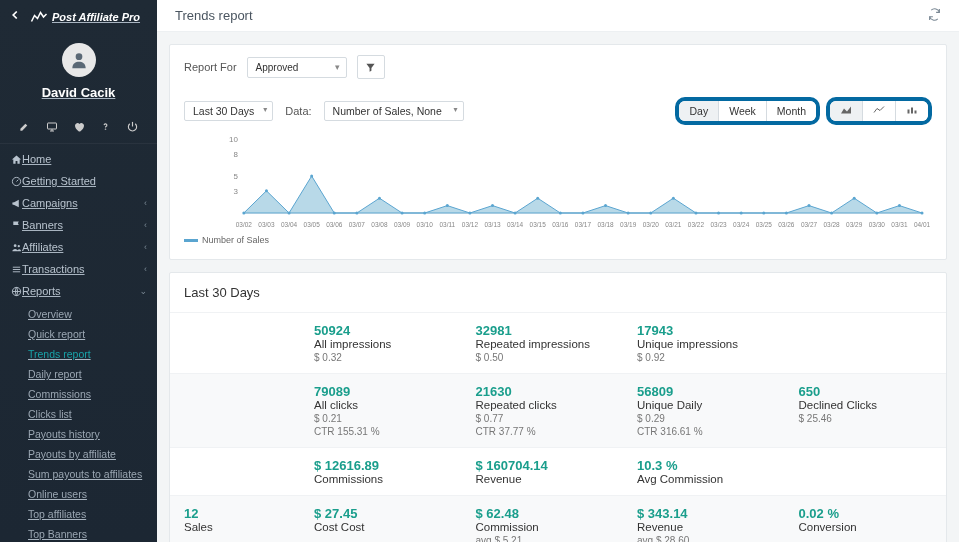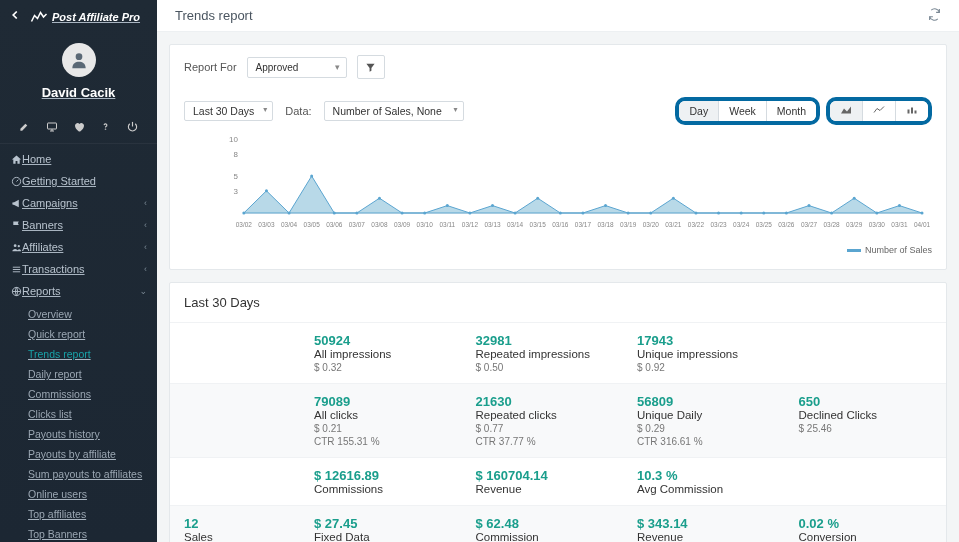--- a/index.html
+++ b/index.html
@@ -50,21 +50,21 @@
     .pill { border: 1px solid #d5dbe0; background: #fff; padding: 3px 8px; font-size: 10.5px; cursor: pointer; border-radius: 2px; position: relative; padding-right: 18px; }
     .pill::after { content: '▾'; position: absolute; right: 5px; font-size: 8px; color: #888; }
     .seg-group { display: flex; border: 4px solid #0369a1; border-radius: 10px; overflow: hidden; }
     .seg { padding: 4px 10px; font-size: 10.5px; cursor: pointer; border-right: 1px solid #d5dbe0; background: #fff; }
     .seg:last-child { border-right: none; }
     .seg.active { background: #eef1f3; }
     .chart-type-group { display: flex; gap: 0; margin-left: 6px; }
     
     .chart-wrap { padding: 8px 14px 14px; }
     .chart-svg { width: 100%; height: 100px; display: block; }
-    .chart-legend { text-align: right; font-size: 9px; color: #666; margin-top: 12px; }
+    .chart-legend { text-align: left; font-size: 9px; color: #666; margin-top: 2px; }
     .chart-legend .swatch { display: inline-block; width: 14px; height: 3px; background: #5aa5d0; vertical-align: middle; margin-right: 4px; }
     
     .section-title { font-size: 13px; color: #333; padding: 12px 14px; }
     
     .stat-grid { }
     .stat-row { display: flex; border-top: 1px solid #f0f2f4; }
     .stat-row.alt { background: #f8f9fa; }
     .stat-cell { flex: 1; padding: 10px 14px; min-width: 0; }
     .stat-cell.first { max-width: 130px; }
     .stat-value { color: #1a9e8c; font-weight: bold; font-size: 13px; }
@@ -418,21 +418,21 @@
               </div>
               <div class="stat-cell"></div>
             </div>
             <div class="stat-row alt">
               <div class="stat-cell first">
                 <div class="stat-value">12</div>
                 <div class="stat-label">Sales</div>
               </div>
               <div class="stat-cell">
                 <div class="stat-value">$ 27.45</div>
-                <div class="stat-label">Fixed Data</div>
+                <div class="stat-label">Cost Cost</div>
               </div>
               <div class="stat-cell">
                 <div class="stat-value">$ 62.48</div>
                 <div class="stat-label">Commission</div>
                 <div class="stat-sub">avg $ 5.21</div>
               </div>
               <div class="stat-cell">
                 <div class="stat-value">$ 343.14</div>
                 <div class="stat-label">Revenue</div>
                 <div class="stat-sub">avg $ 28.60</div>

